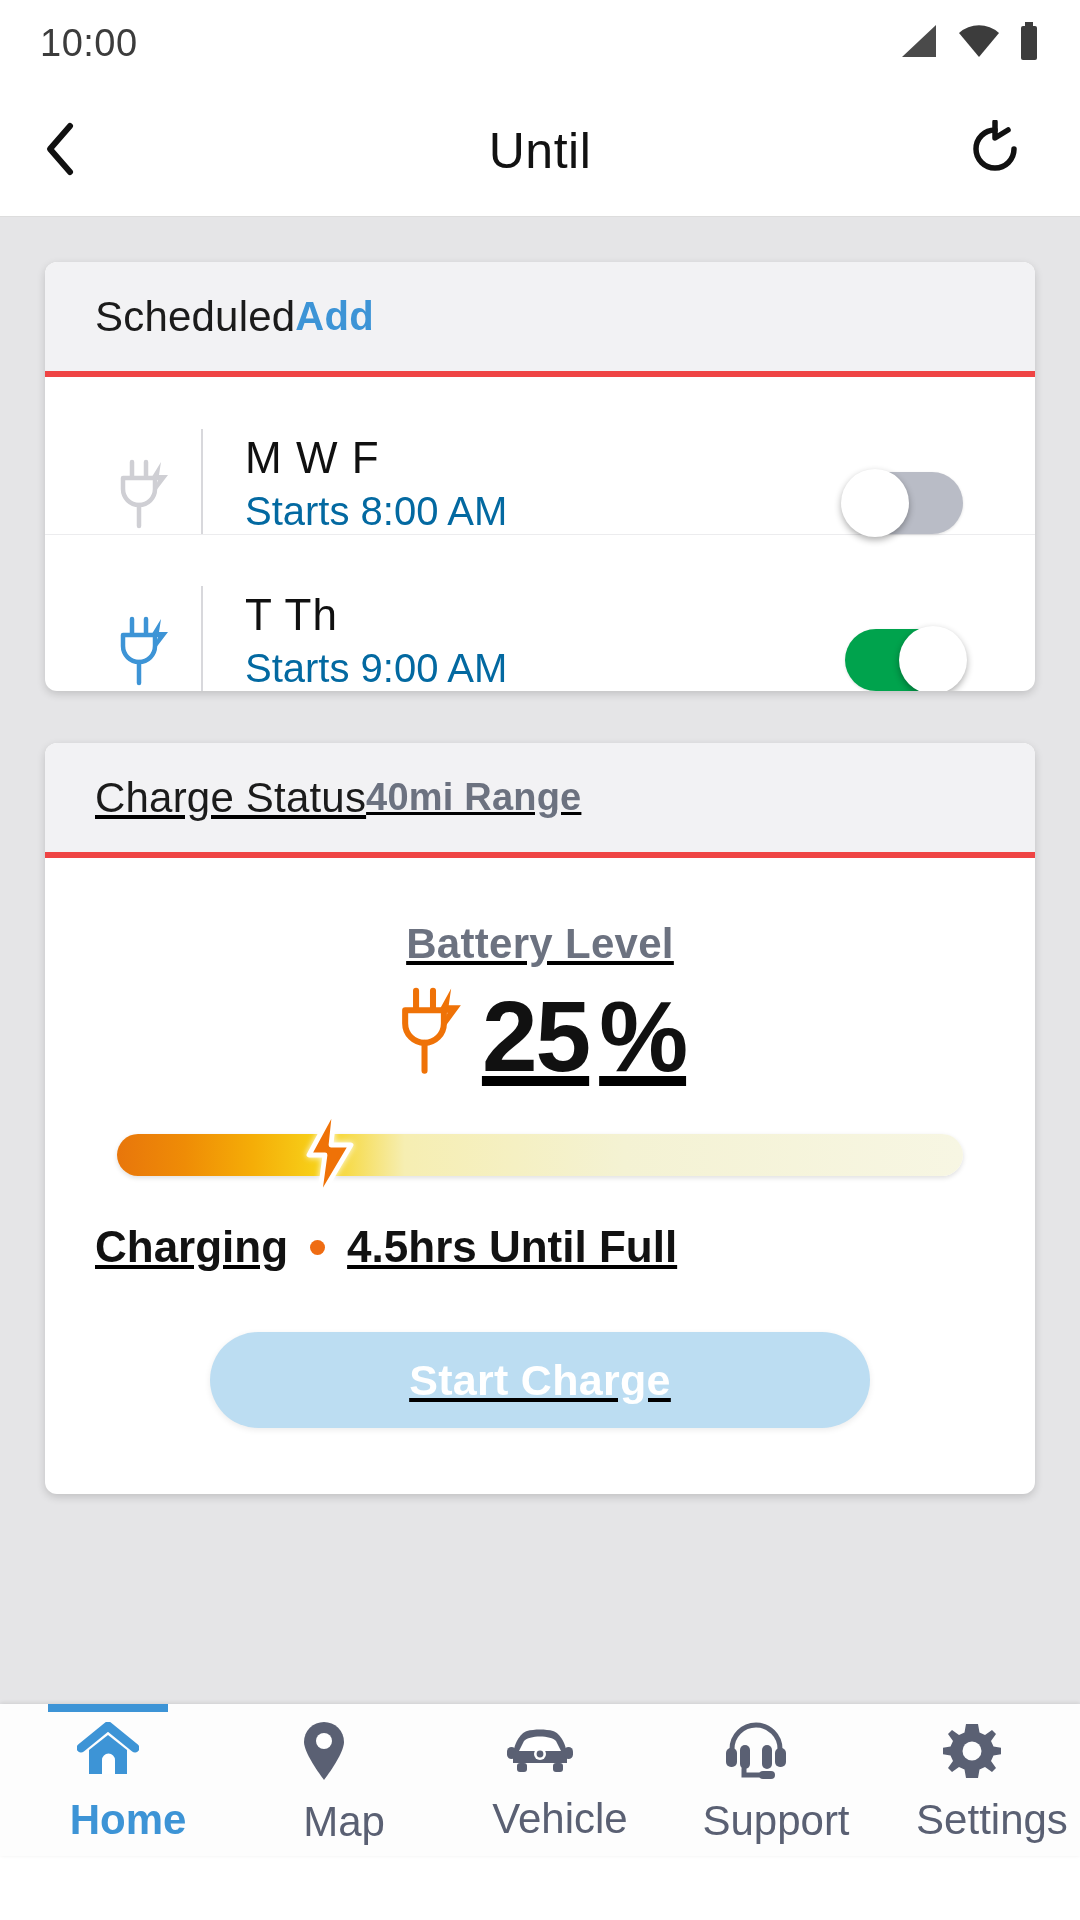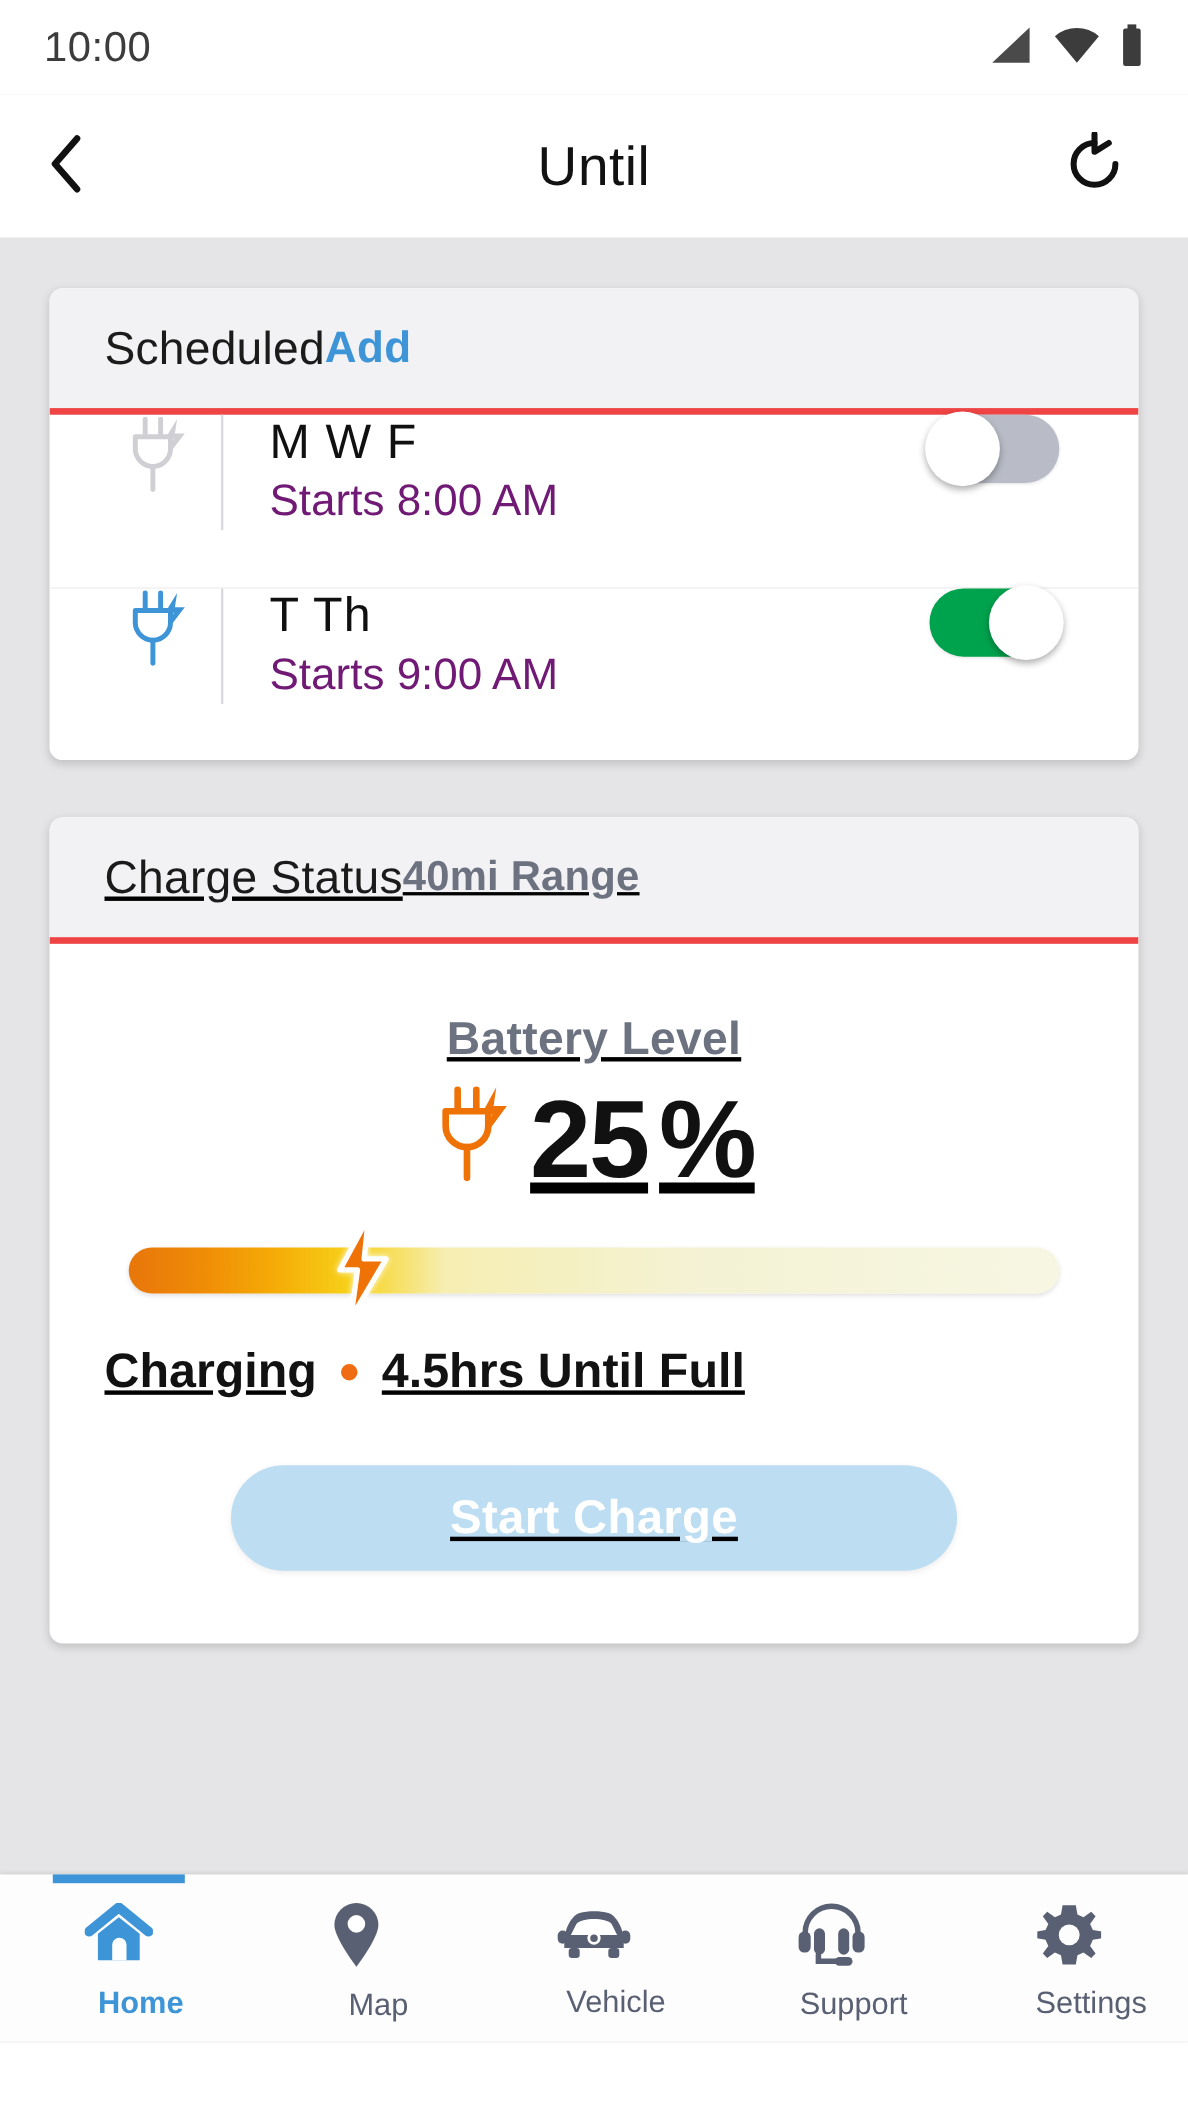--- a/index.html
+++ b/index.html
@@ -78,35 +78,35 @@
   .card-head-action {
     font-size:40px; font-weight:bold; color:#3d94d6; letter-spacing:0.3px;
   }
   .card-head-meta {
     font-size:38px; font-weight:bold; color:#6c7280; letter-spacing:0.2px;
   }
 
   
   .sched-row {
     height:157px;
-    display:flex; align-items:flex-start;
+    display:flex; align-items:flex-end;
     padding:0 72px 0 46px;
   }
   .sched-row + .sched-row { border-top:1px solid #ececee; }
   .sched-icon {
     width:110px; flex:0 0 110px;
     display:flex; align-items:center; justify-content:center;
   }
   .sched-divider {
     width:2px; height:105px; background:#d8d8dc; flex:0 0 2px;
     margin-right:42px;
   }
   .sched-text { flex:1 1 auto; display:flex; flex-direction:column; gap:6px; }
   .sched-days { font-size:44px; color:#101010; letter-spacing:1px; }
-  .sched-time { font-size:40px; color:#701a75; }
+  .sched-time { font-size:40px; color:#0369a1; }
 
   .toggle {
     width:118px; height:62px; border-radius:31px;
     position:relative; flex:0 0 118px;
     box-shadow:0 1px 3px rgba(0,0,0,0.12);
   }
   .toggle.off { background:#b9bcc6; }
   .toggle.on  { background:#00a34d; }
   .toggle .knob {
     position:absolute; top:-3px; width:68px; height:68px;
@@ -179,21 +179,21 @@
   .nav-item {
     flex:1 1 0; position:relative;
     display:flex; flex-direction:column;
     align-items:center; justify-content:center; gap:12px;
     padding-top:6px;
   }
   .nav-indicator {
     position:absolute; top:0; left:50%; transform:translateX(-50%);
     width:120px; height:8px; background:#3d94d6;
   }
-  .nav-label { font-size:28px; color:#5a6073;margin-left:40px; }
+  .nav-label { font-size:42px; color:#5a6073;margin-left:40px; }
   .nav-item.active .nav-label { color:#3d94d6; font-weight:bold; }
 </style>
 </head>
 <body>
 
 <div id="screen">
 
   <div class="statusbar">
     <div class="status-time">10:00</div>
     <div class="status-icons">

